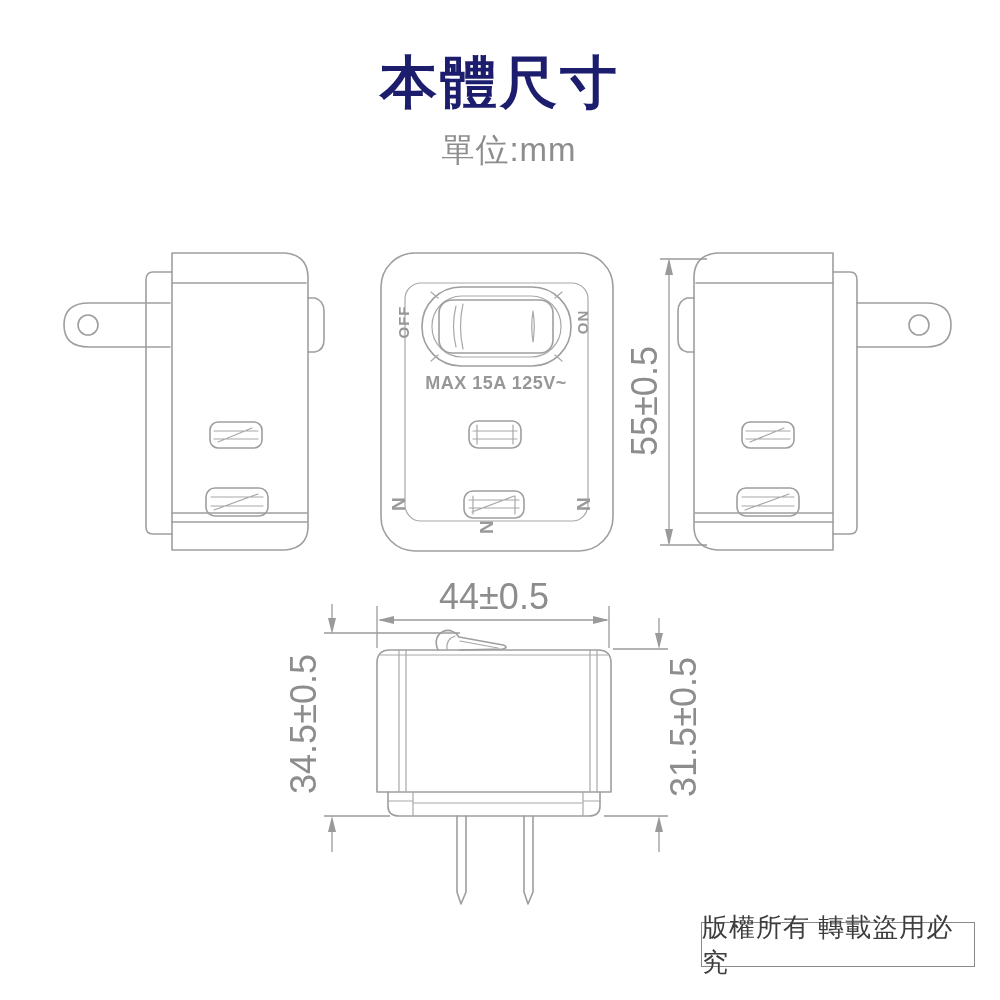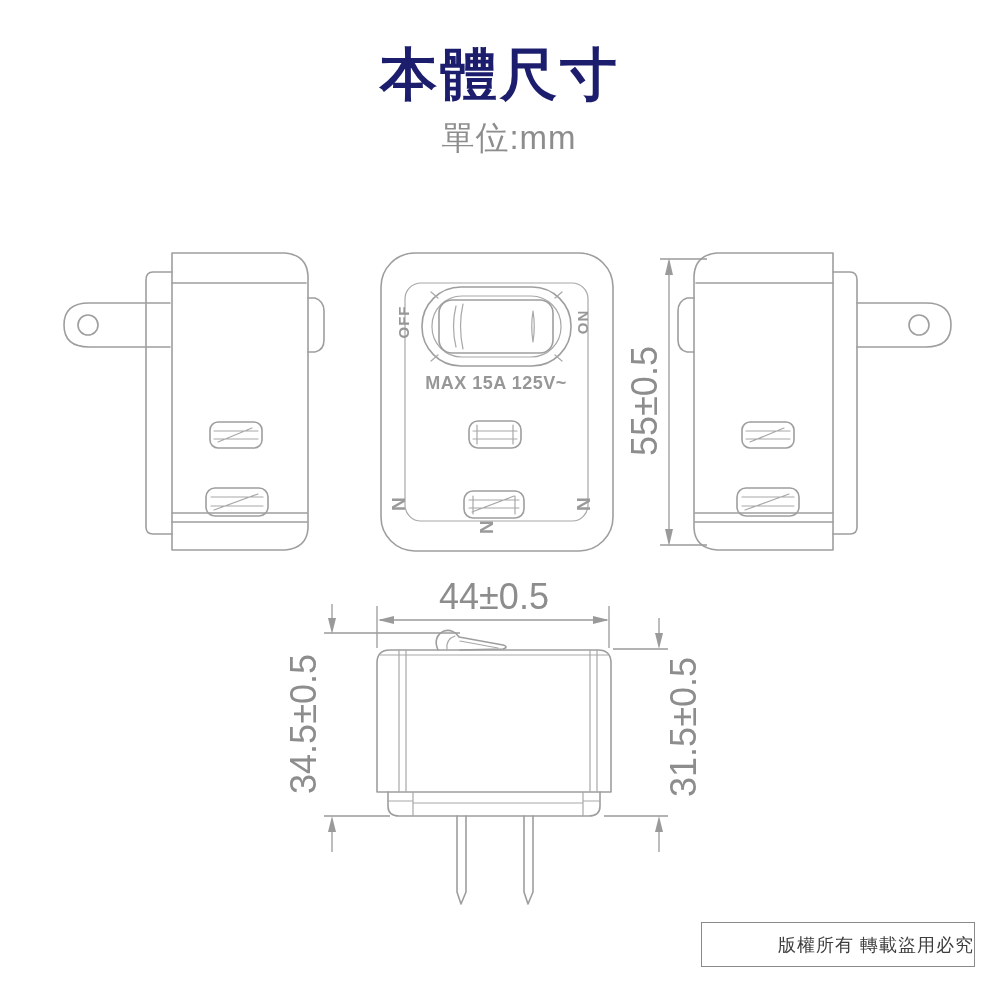--- a/index.html
+++ b/index.html
@@ -3,41 +3,41 @@
 <meta charset="utf-8">
 <style>
   html,body{margin:0;padding:0;background:#ffffff;}
   #stage{
     position:relative;width:1000px;height:1000px;background:#ffffff;
     font-family:"Liberation Sans","DejaVu Sans",sans-serif;overflow:hidden;
   }
   .header{position:absolute;top:38px;left:0;width:1000px;text-align:center;}
   .title{
     font-size:57px;font-weight:700;color:#1d1d6e;letter-spacing:3px;
-    margin:4px;line-height:1.15;
+    margin:12px;line-height:1.15;
   }
   .subtitle{
     font-size:33px;font-weight:400;color:#8d8d8d;letter-spacing:1px;
     margin:8px 0 0 0;
     padding-left:18px;
   }
   svg{position:absolute;left:0;top:0;}
   svg .ln{fill:none;stroke:#9e9e9e;stroke-width:1.6;stroke-linecap:round;stroke-linejoin:round;}
   svg .thin{fill:none;stroke:#a8a8a8;stroke-width:1.2;stroke-linecap:round;stroke-linejoin:round;}
   svg .dimln{fill:none;stroke:#9a9a9a;stroke-width:1.3;}
   svg .arrow{fill:#9a9a9a;stroke:none;}
   svg text{font-family:"Liberation Sans","DejaVu Sans",sans-serif;}
   svg .dimtxt{fill:#8d8d8d;font-size:36px;}
   svg .marktxt{fill:#9a9a9a;font-size:19px;font-weight:700;}
   svg .labeltxt{fill:#979797;font-size:15px;font-weight:700;letter-spacing:1px;}
   svg .ratingtxt{fill:#979797;font-size:18px;font-weight:700;letter-spacing:0.5px;}
   .copyright-box{
     position:absolute;left:701px;top:922px;width:272px;height:43px;
     border:1px solid #8a8a8a;display:flex;align-items:center;justify-content:flex-end;
-    font-size:18px;color:#3d3d3d;letter-spacing:1px;background:#fff;
+    font-size:26px;color:#3d3d3d;letter-spacing:1px;background:#fff;
   }
 </style>
 </head>
 <body>
 
 <div id="stage">
 
   <div class="header">
     <h1 class="title">本體尺寸</h1>
     <p class="subtitle">單位:mm</p>

